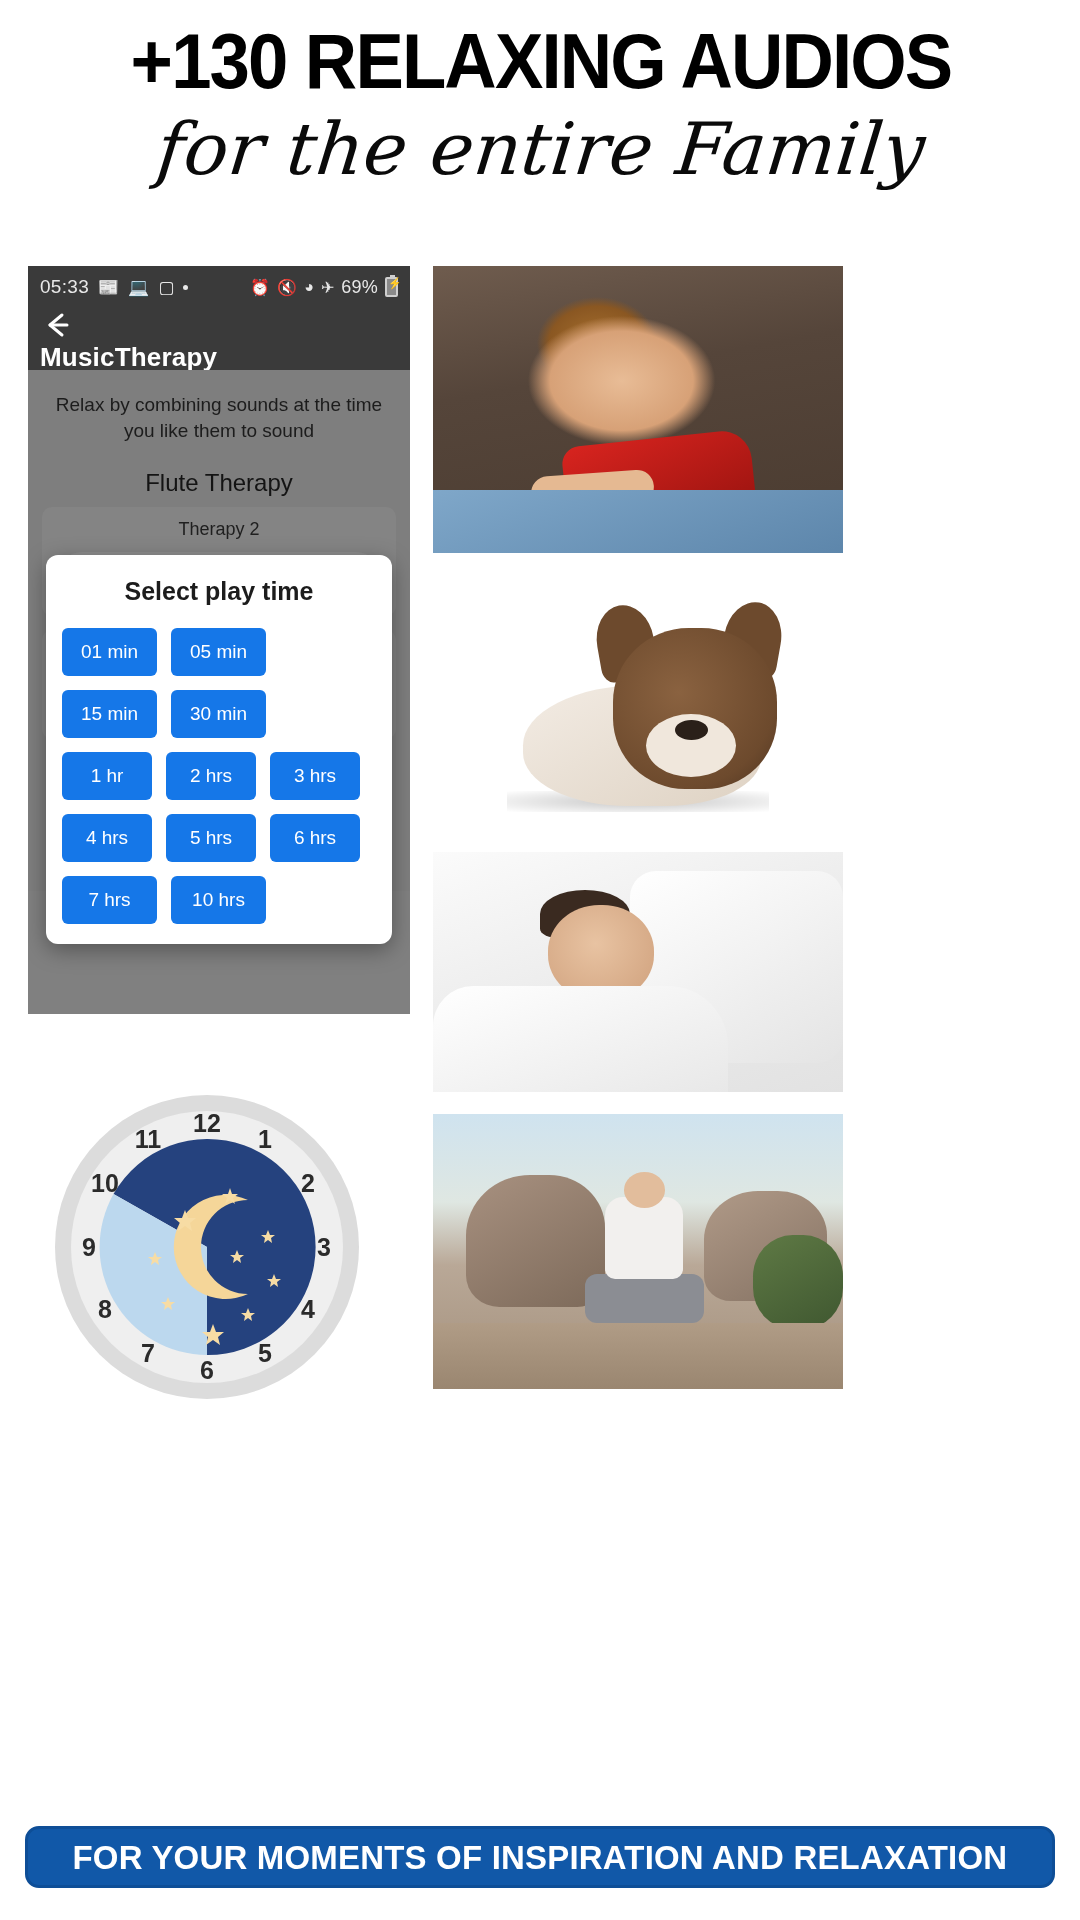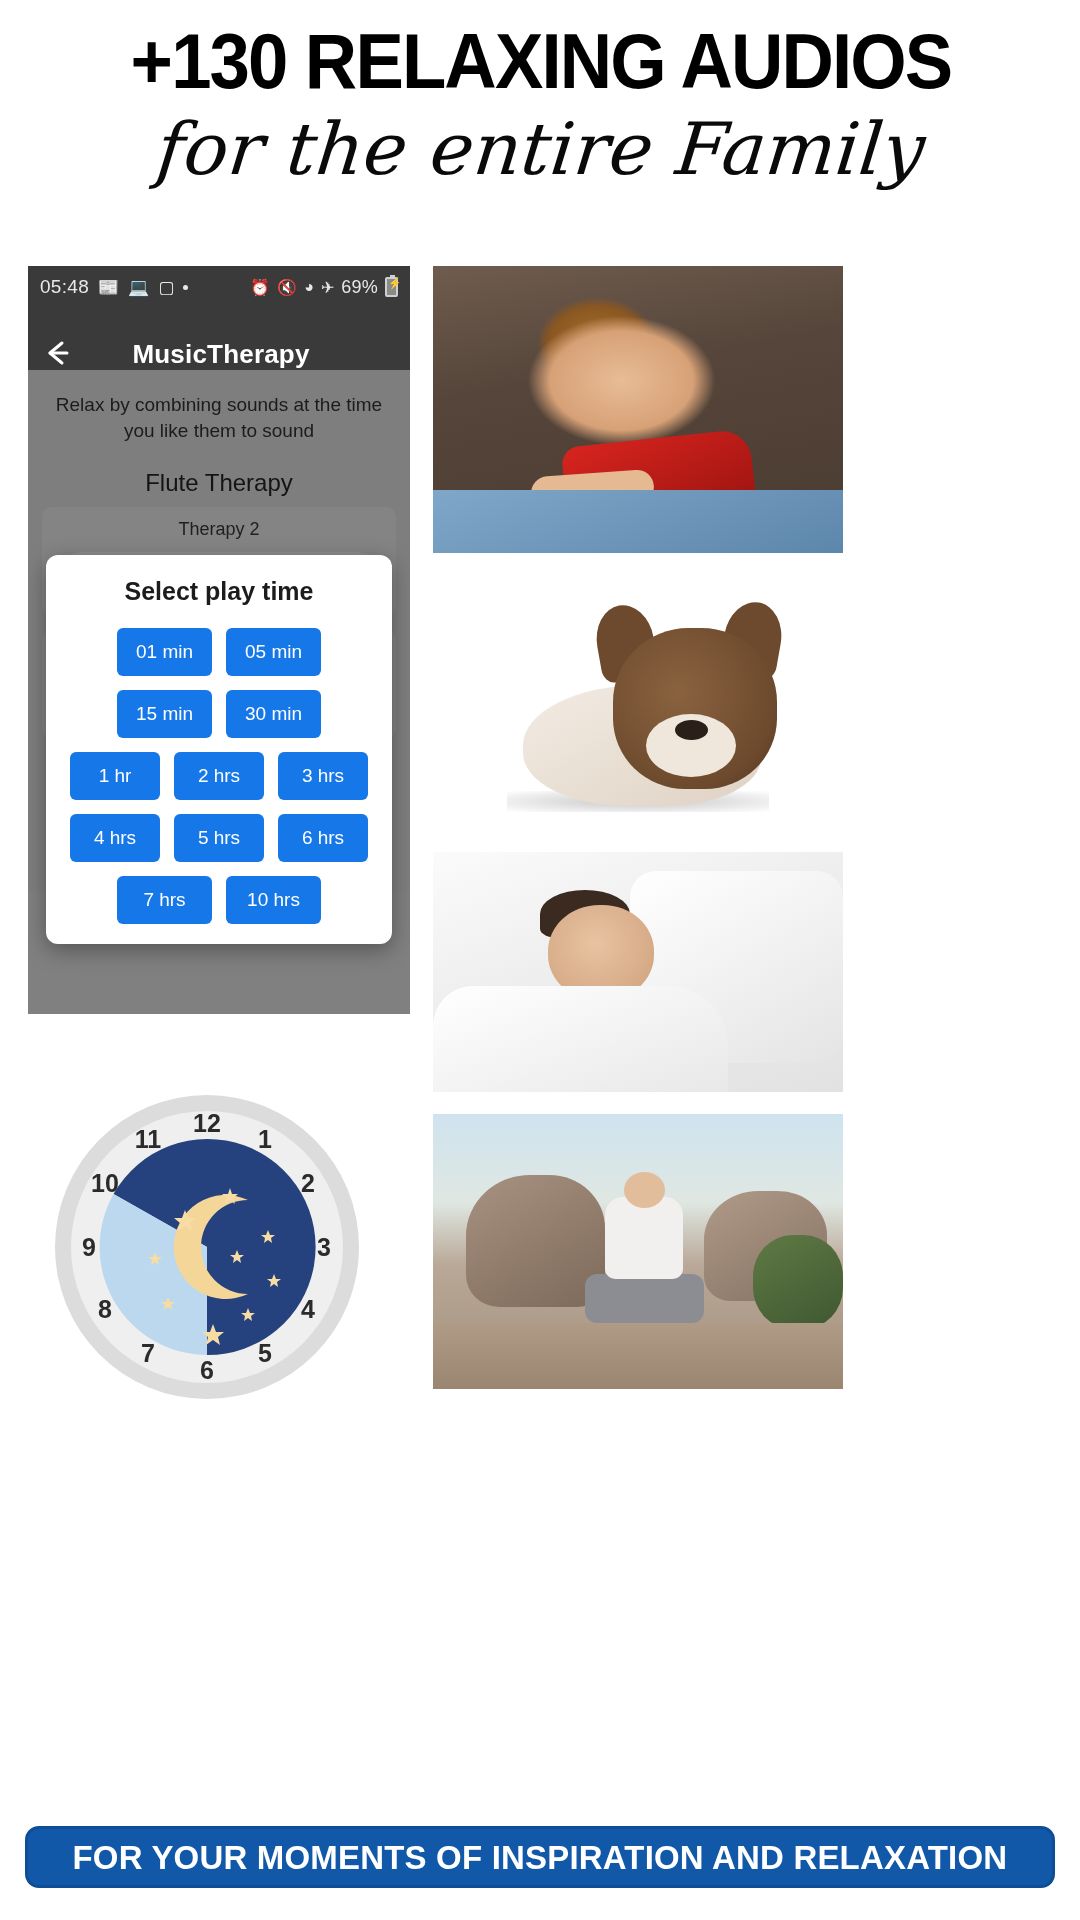--- a/index.html
+++ b/index.html
@@ -62,21 +62,21 @@
   }
   .batt-shape:before {
     content: ""; position: absolute; top: -4px; left: 3px; width: 5px; height: 2px; background: #cfcfcf;
   }
   .batt-shape:after {
     content: "\26A1"; position: absolute; top: -2px; left: 1px; font-size: 11px; color: #fff;
   }
 
   .appbar {
     height: 62px; background: #3a3a3a; color: #fff;
-    display: flex; align-items: flex-end; padding: 0 12px;
+    display: flex; align-items: flex-start; padding: 0 12px; flex-direction: column;
   }
   .appbar-title {
     flex: 1; text-align: center; font-size: 26px; font-weight: bold;
     letter-spacing: 0.2px; margin-right: 30px;
   }
   .back-arrow { width: 34px; height: 34px; position: relative; }
   .back-arrow svg { display: block; }
 
   .app-body { position: relative; height: 521px; background: #7e7e7e; }
 
@@ -115,21 +115,21 @@
   
   .dialog {
     position: absolute; left: 18px; top: 185px; width: 346px;
     background: #fff; border-radius: 12px; padding: 22px 16px 20px;
     box-shadow: 0 6px 22px rgba(0,0,0,0.35);
   }
   .dialog-title {
     text-align: center; font-size: 25px; font-weight: bold; color: #1c1c1c;
     margin-bottom: 22px;
   }
-  .btn-row { display: flex; justify-content: center; gap: 14px; margin-bottom: 14px; }
+  .btn-row { display: flex; gap: 14px; margin-bottom: 14px; }
   .time-btn {
     background: #1577e8; color: #fff; border: none; border-radius: 6px;
     font-size: 19px; font-family: "Liberation Sans", sans-serif;
     padding: 13px 0; min-width: 92px; text-align: center; cursor: pointer;
   }
   .btn-row.two .time-btn { min-width: 95px; }
   .btn-row.three .time-btn { min-width: 90px; }
 
   
   .photo { position: absolute; overflow: hidden; }
@@ -213,21 +213,21 @@
 
   <div class="headline">
     <div class="headline-main">+130 RELAXING AUDIOS</div>
     <div class="headline-script">for the entire Family</div>
   </div>
 
   <div class="phone">
 
     <div class="statusbar">
       <div class="sb-left">
-        <span class="sb-time">05:48</span>
+        <span class="sb-time">05:33</span>
         <span class="ico-emoji">📰</span>
         <span class="ico-emoji">💻</span>
         <span class="ico-emoji">▢</span>
         <span class="mini-dot"></span>
       </div>
       <div class="sb-spacer"></div>
       <div class="sb-right">
         <span>⏰</span>
         <span>🔇</span>
         <span>◕</span>

